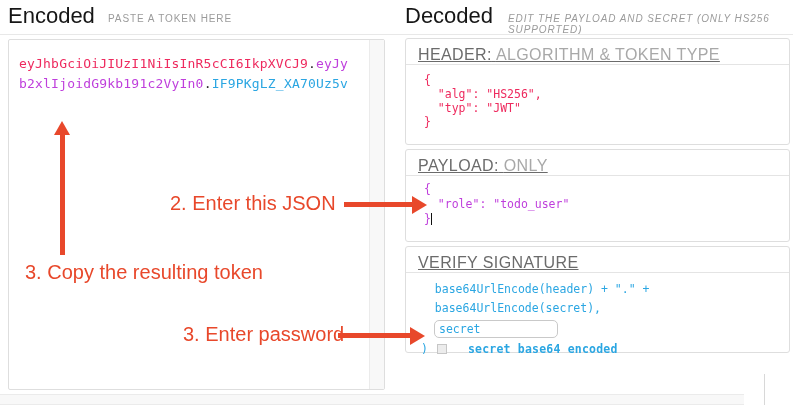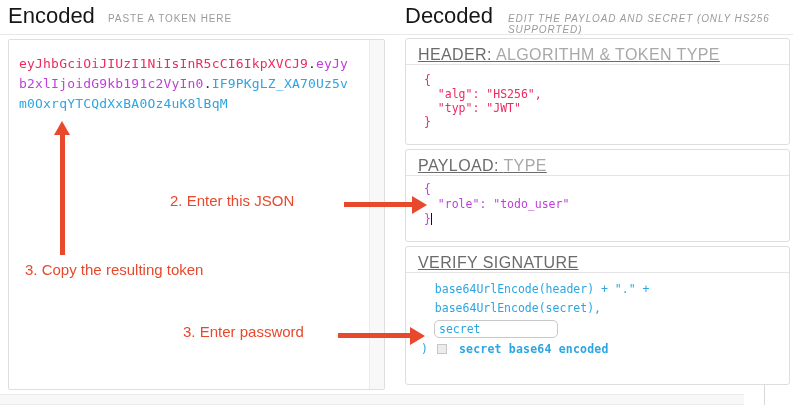--- a/index.html
+++ b/index.html
@@ -48,21 +48,21 @@
     background:#f8f8f8;border-top:1px solid #ebebeb;border-bottom:1px solid #ebebeb;
   }
   .artifact-line{left:764px;top:374px;width:1px;height:31px;background:#d8d8d8;}
   
   .dec-box{
     left:405px;width:385px;
     background:#fff;border:1px solid var(--border-gray);border-radius:3px;
   }
   .box-header{top:38px;height:107px;}
   .box-payload{top:149px;height:93px;}
-  .box-verify{top:246px;height:139px;}
+  .box-verify{top:246px;height:107px;}
   .dec-box .title{
     height:26px;padding:7px 12px 16px 12px;
     border-bottom:1px solid #e4e4e4;
     font-size:16px;letter-spacing:.4px;color:#6b6b6b;text-decoration:underline;
   }
   .dec-box .title .sub{color:#a8a8a8;}
   .codeblock{
     font-family:"DejaVu Sans Mono", monospace;
     font-size:11.5px;color:var(--header-red);
     margin:8px 0 0 18px;line-height:14px;white-space:pre;
@@ -83,23 +83,23 @@
     border:1px solid #c9c9c9;border-radius:5px;
     font-family:"DejaVu Sans Mono", monospace;font-size:11.5px;
     color:var(--signature-cyan);padding:0 4px;background:#fff;outline:none;
   }
   .b64-row{margin-top:4px;display:flex;align-items:center;line-height:14px;}
   .b64-paren{white-space:pre;}
   .b64-checkbox{
     width:10px;height:10px;margin-left:9px;
     background:#ececec;border:1px solid #c6c6c6;display:inline-block;
   }
-  .b64-label{margin-left:12px;font-weight:bold;letter-spacing:.2px;}
+  .b64-label{margin-left:21px;font-weight:bold;letter-spacing:.2px;}
   
-  .annot{color:var(--annotation-orange);font-size:15px;white-space:nowrap;}
+  .annot{color:var(--annotation-orange);font-size:20px;white-space:nowrap;}
   .arrow-shaft-h{height:5px;background:var(--annotation-orange);}
   .arrow-head-right{
     width:0;height:0;
     border-left:15px solid var(--annotation-orange);
     border-top:9px solid transparent;
     border-bottom:9px solid transparent;
   }
   .arrow-shaft-v{width:5px;background:var(--annotation-orange);}
   .arrow-head-up{
     width:0;height:0;
@@ -116,38 +116,37 @@
 
 <div class="abs col-title" style="left:405px;top:3px;">Decoded</div>
 <div class="abs col-sub" style="left:508px;top:13px;font-style:italic;">EDIT THE PAYLOAD AND SECRET (ONLY HS256 SUPPORTED)</div>
 
 <div class="abs top-rule"></div>
 
 <div class="abs token-box">
   <div class="token-editor">
     <div class="token-line"><span class="tok-h">eyJhbGciOiJIUzI1NiIsInR5cCI6IkpXVCJ9</span><span class="tok-dot">.</span><span class="tok-p">eyJy</span></div>
     <div class="token-line"><span class="tok-p">b2xlIjoidG9kb191c2VyIn0</span><span class="tok-dot">.</span><span class="tok-s">IF9PKgLZ_XA70Uz5v</span></div>
-    <div class="token-line"><span class="tok-s">m0OxrqYTCQdXxBA0Oz4uK8lBqM</span></div>
   </div>
   <div class="token-scrollbar"></div>
 </div>
 
 <div class="abs bottom-scroll-track"></div>
 <div class="abs artifact-line"></div>
 
 <div class="abs dec-box box-header">
   <div class="title"><span>HEADER:</span> <span class="sub">ALGORITHM &amp; TOKEN TYPE</span></div>
   <pre class="codeblock">{
   "alg": "HS256",
   "typ": "JWT"
 }</pre>
 </div>
 
 <div class="abs dec-box box-payload">
-  <div class="title"><span>PAYLOAD:</span> <span class="sub">TYPE</span></div>
+  <div class="title"><span>PAYLOAD:</span> <span class="sub">ONLY</span></div>
   <pre class="codeblock"><span>{
   "role": "todo_user"
 }</span><span class="text-cursor"></span></pre>
 </div>
 
 <div class="abs dec-box box-verify">
   <div class="title"><span>VERIFY SIGNATURE</span></div>
   <div class="verify-content">
     <div class="verify-line">  base64UrlEncode(header) + "." +</div>
     <div class="verify-line">  base64UrlEncode(secret),</div>

